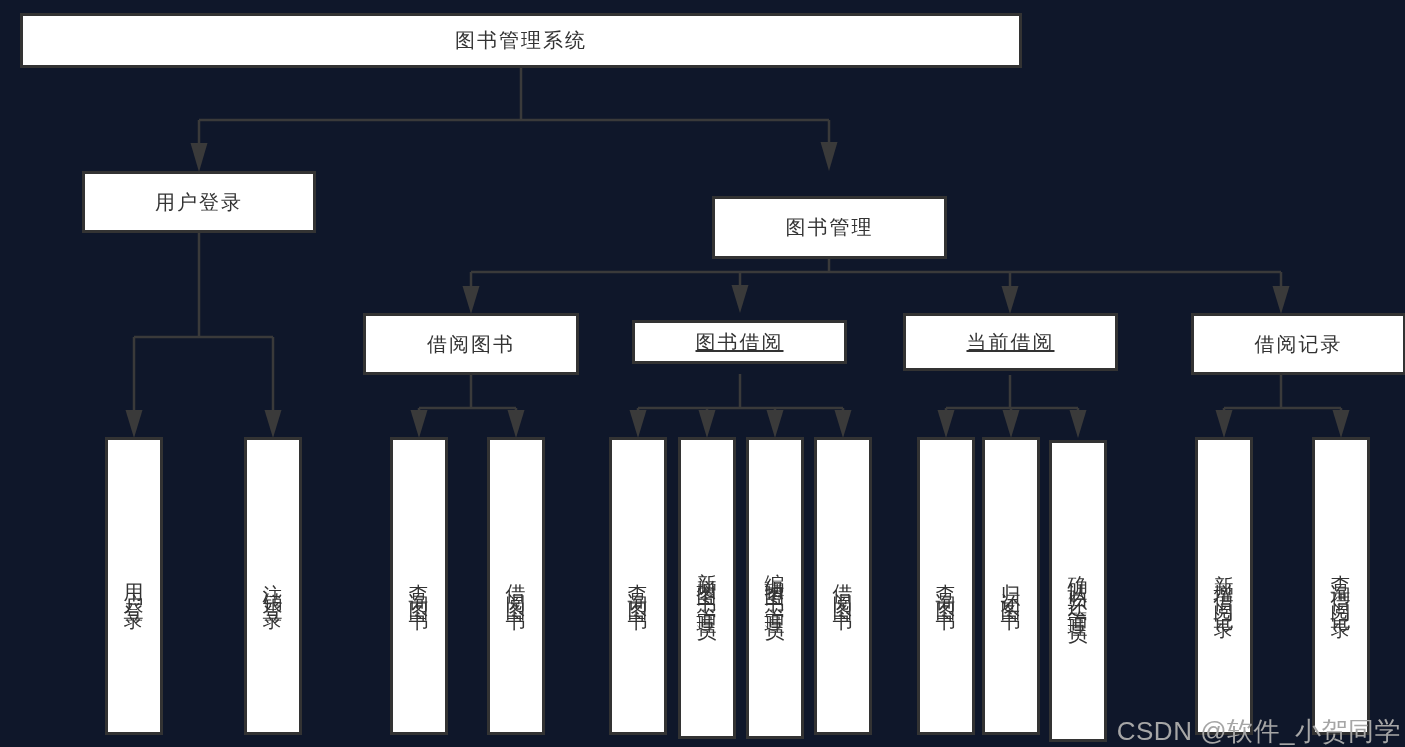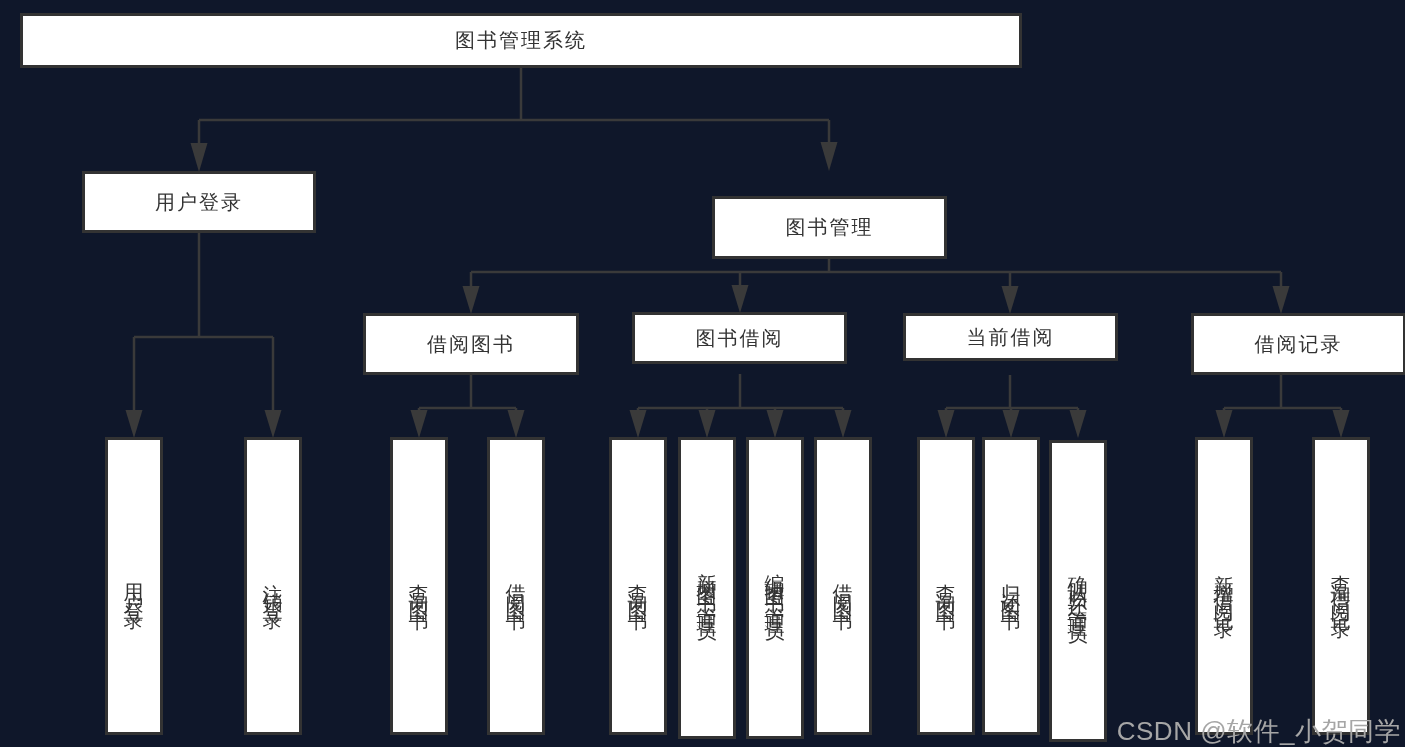--- a/index.html
+++ b/index.html
@@ -112,24 +112,24 @@
   <div class="node h-node" style="left:82px; top:171px; width:234px; height:62px;">
     <span>用户登录</span>
   </div>
   <div class="node h-node" style="left:712px; top:170px; width:235px; height:63px;margin-top:26px;">
     <span>图书管理</span>
   </div>
 
   <div class="node h-node" style="left:363px; top:313px; width:216px; height:62px;">
     <span>借阅图书</span>
   </div>
-  <div class="node h-node" style="left:632px; top:312px; width:215px; height:52px;">
+  <div class="node h-node" style="left:632px; top:320px; width:215px; height:44px;text-decoration:underline;">
     <span>图书借阅</span>
   </div>
-  <div class="node h-node" style="left:903px; top:313px; width:215px; height:48px;">
+  <div class="node h-node" style="left:903px; top:313px; width:215px; height:58px;text-decoration:underline;">
     <span>当前借阅</span>
   </div>
   <div class="node h-node" style="left:1173px; top:313px; width:215px; height:62px;margin-left:18px;">
     <span>借阅记录</span>
   </div>
 
   <div class="node v-node" style="left:105px; top:437px; width:58px; height:298px;">
     <span>用户登录</span>
   </div>
   <div class="node v-node" style="left:244px; top:437px; width:58px; height:298px;">

